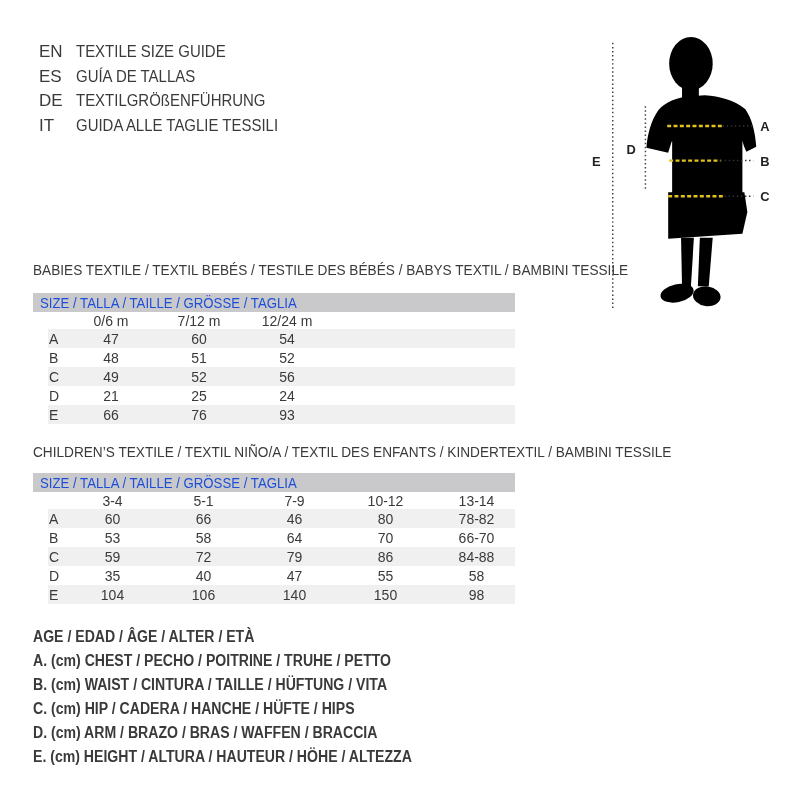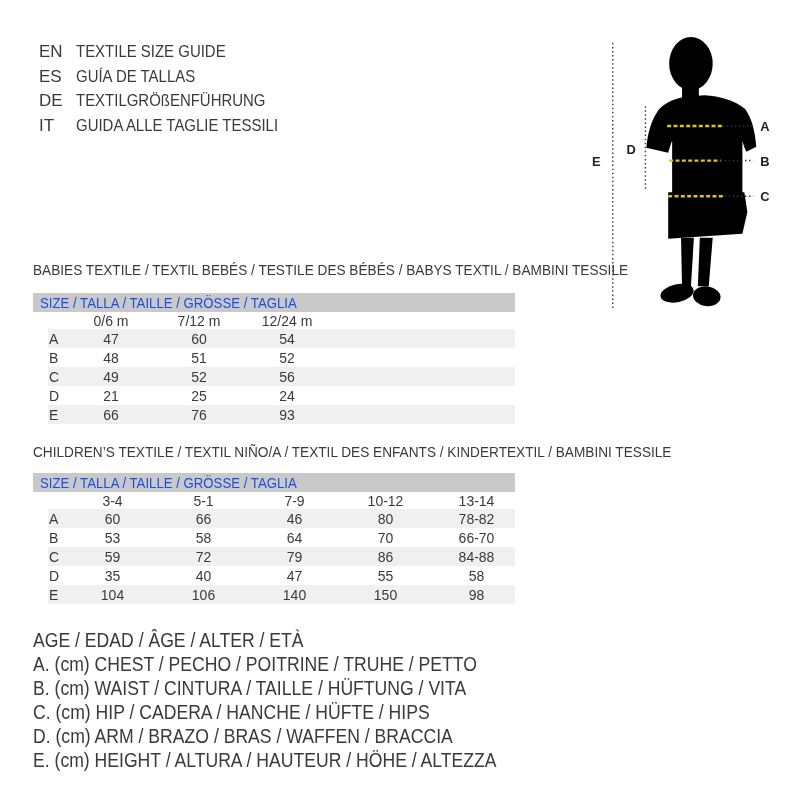--- a/index.html
+++ b/index.html
@@ -27,21 +27,21 @@
     padding-left:7px;box-sizing:border-box;font-size:15px;color:#1d4ed8;}
   .tr{display:grid;height:19px;align-items:center;font-size:14px;margin-left:15px;}
   .tr.head{height:17px;}
   .babies-grid{grid-template-columns:19px 88px 88px 88px;}
   .children-grid{grid-template-columns:19px 91px 91px 91px 91px 91px;}
   .td{text-align:center;}
   .tl{text-align:left;padding-left:1px;}
   .stripe{background:#f0f0f0;}
   
   .legend{position:absolute;left:33px;top:628px;}
-  .legend-row{display:flex;height:24px;align-items:flex-end;font-size:20px;}
+  .legend-row{display:flex;height:24px;align-items:flex-start;font-size:16px;font-weight:bold;}
   
   .svg-label{font-family:"Liberation Sans", sans-serif;font-size:13px;font-weight:bold;fill:#222;}
 </style>
 </head>
 <body>
 
 <div class="page">
 
   <div class="lang-list">
     <div class="lang-row">

